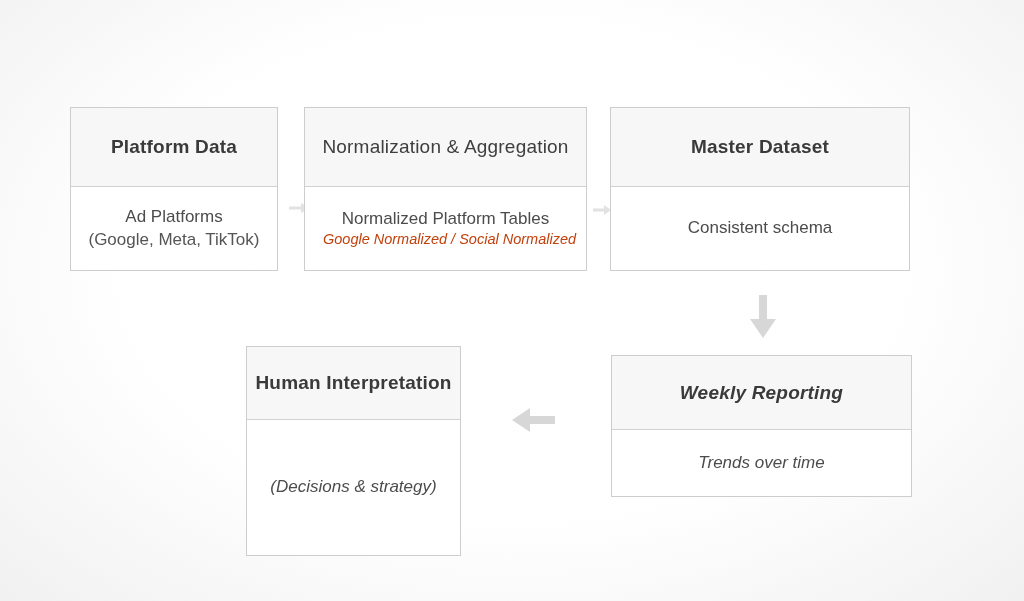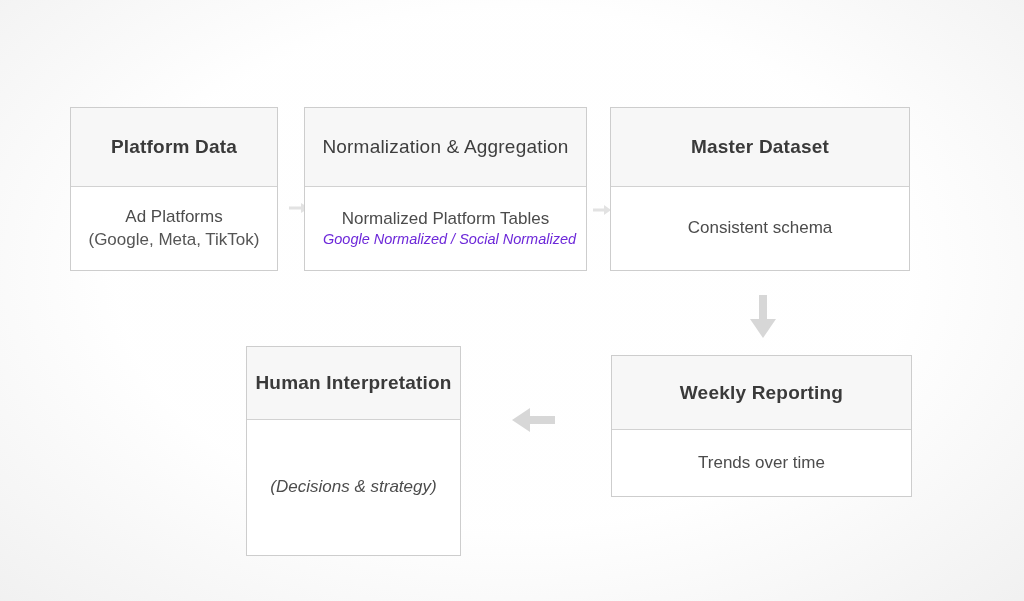--- a/index.html
+++ b/index.html
@@ -51,30 +51,30 @@
     align-items: center;
     justify-content: center;
     text-align: center;
     color: #4c4c4c;
     font-size: 17px;
     line-height: 1.32;
     background: #ffffff;
   }
   .line-small { font-size: 17px; color: #555555; }
   .line-italic { font-style: italic; }
-  .line-italic-small { font-style: italic; font-size: 14.5px; color: #6d28d9; margin-left: 8px; }
+  .line-italic-small { font-style: italic; font-size: 14.5px; color: #c2410c; margin-left: 8px; }
 
   
   #box-platform-data        { left: 70px;  top: 107px; width: 208px; height: 164px; }
   #box-platform-data .node-header { height: 78px; }
   #box-normalization        { left: 304px; top: 107px; width: 283px; height: 164px; }
   #box-normalization .node-header { height: 78px; }
   #box-master-dataset       { left: 610px; top: 107px; width: 300px; height: 164px; }
   #box-master-dataset .node-header { height: 78px; }
-  #box-weekly-reporting     { left: 611px; top: 355px; width: 301px; height: 142px; }
+  #box-weekly-reporting     { left: 611px; top: 355px; width: 301px; height: 142px; font-style: italic; }
   #box-weekly-reporting .node-header { height: 73px; }
   #box-human-interpretation { left: 246px; top: 346px; width: 215px; height: 210px; }
   #box-human-interpretation .node-header { height: 72px; }
 
   .arrow { position: absolute; z-index: 1; }
   .arrow svg { display: block; }
   #arrow-right-1 { left: 288px; top: 200px; }
   #arrow-right-2 { left: 593px; top: 202px; }
   #arrow-down    { left: 748px; top: 294px; }
   #arrow-left    { left: 511px; top: 406px; }

